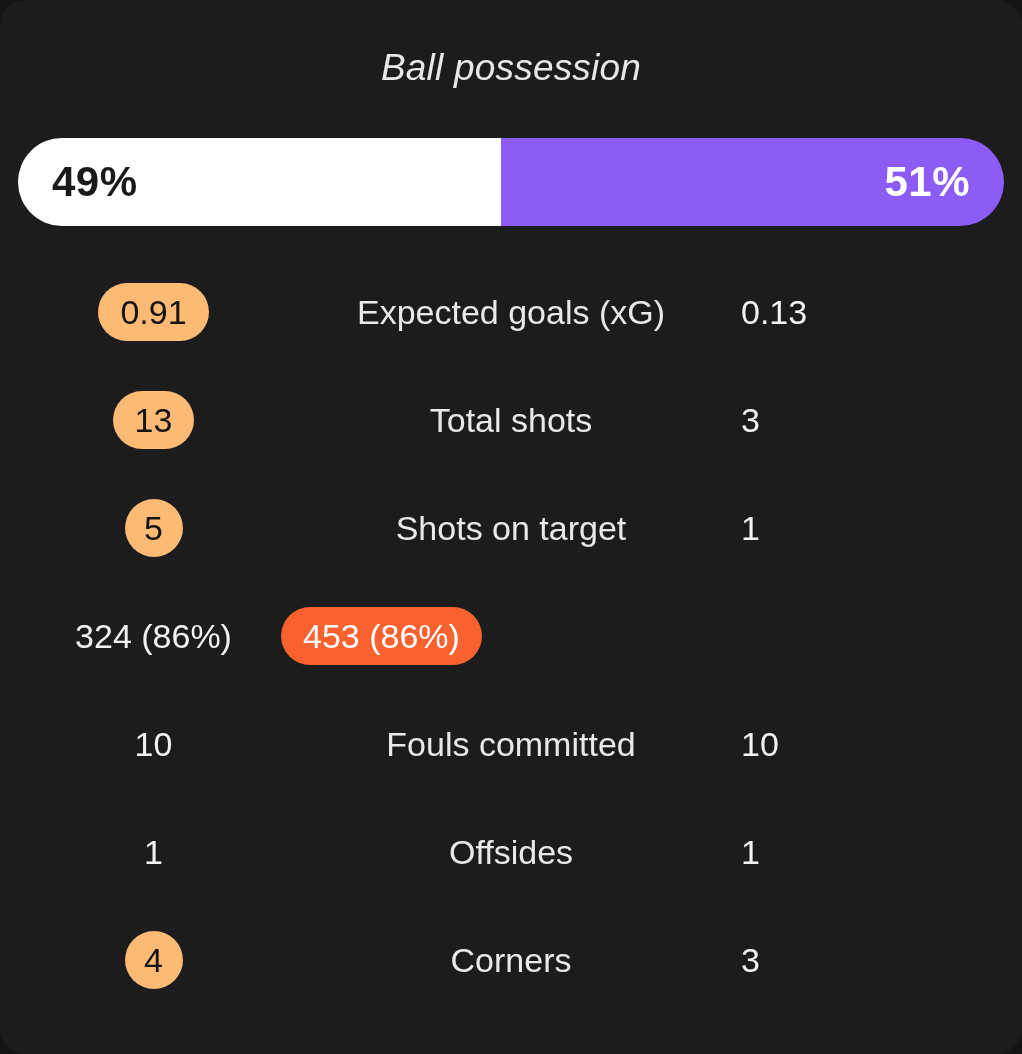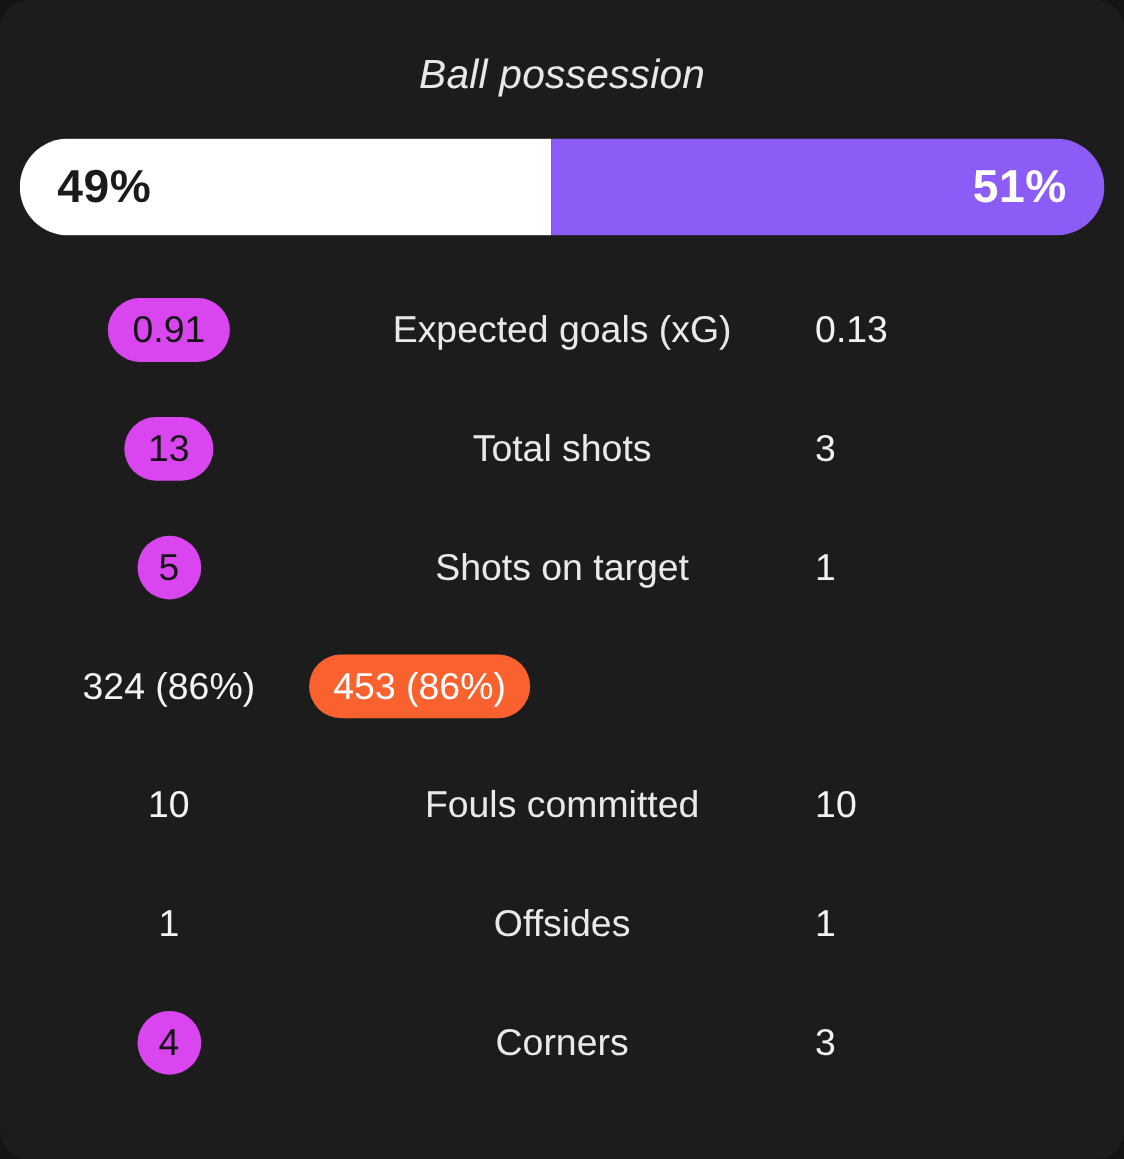--- a/index.html
+++ b/index.html
@@ -31,21 +31,21 @@
     font-weight: 400;
     letter-spacing: 0.2px;
     padding-top: 46px;
     line-height: 44px;
     font-style: italic;
   }
 
   
   #possession-bar {
     position: relative;
-    margin: 36px 18px 0 18px;
+    margin: 48px 18px 0 18px;
     height: 88px;
     border-radius: 44px;
     overflow: hidden;
     display: flex;
     background: #1c1c1c;
   }
   .poss-seg {
     height: 100%;
     display: flex;
     align-items: center;
@@ -110,21 +110,21 @@
     box-sizing: border-box;
   }
 
   
   .stat-value.plain {
     padding: 0;
   }
 
   
   .stat-value.pill-white {
-    background: #d946ef;
+    background: #fdba74;
     color: #141414;
     border-radius: 999px;
     min-width: 58px;
     height: 58px;
     padding: 0 22px;
     font-weight: 400;
   }
   .stat-value.pill-orange {
     background: #f9612f;
     color: #ffffff;

